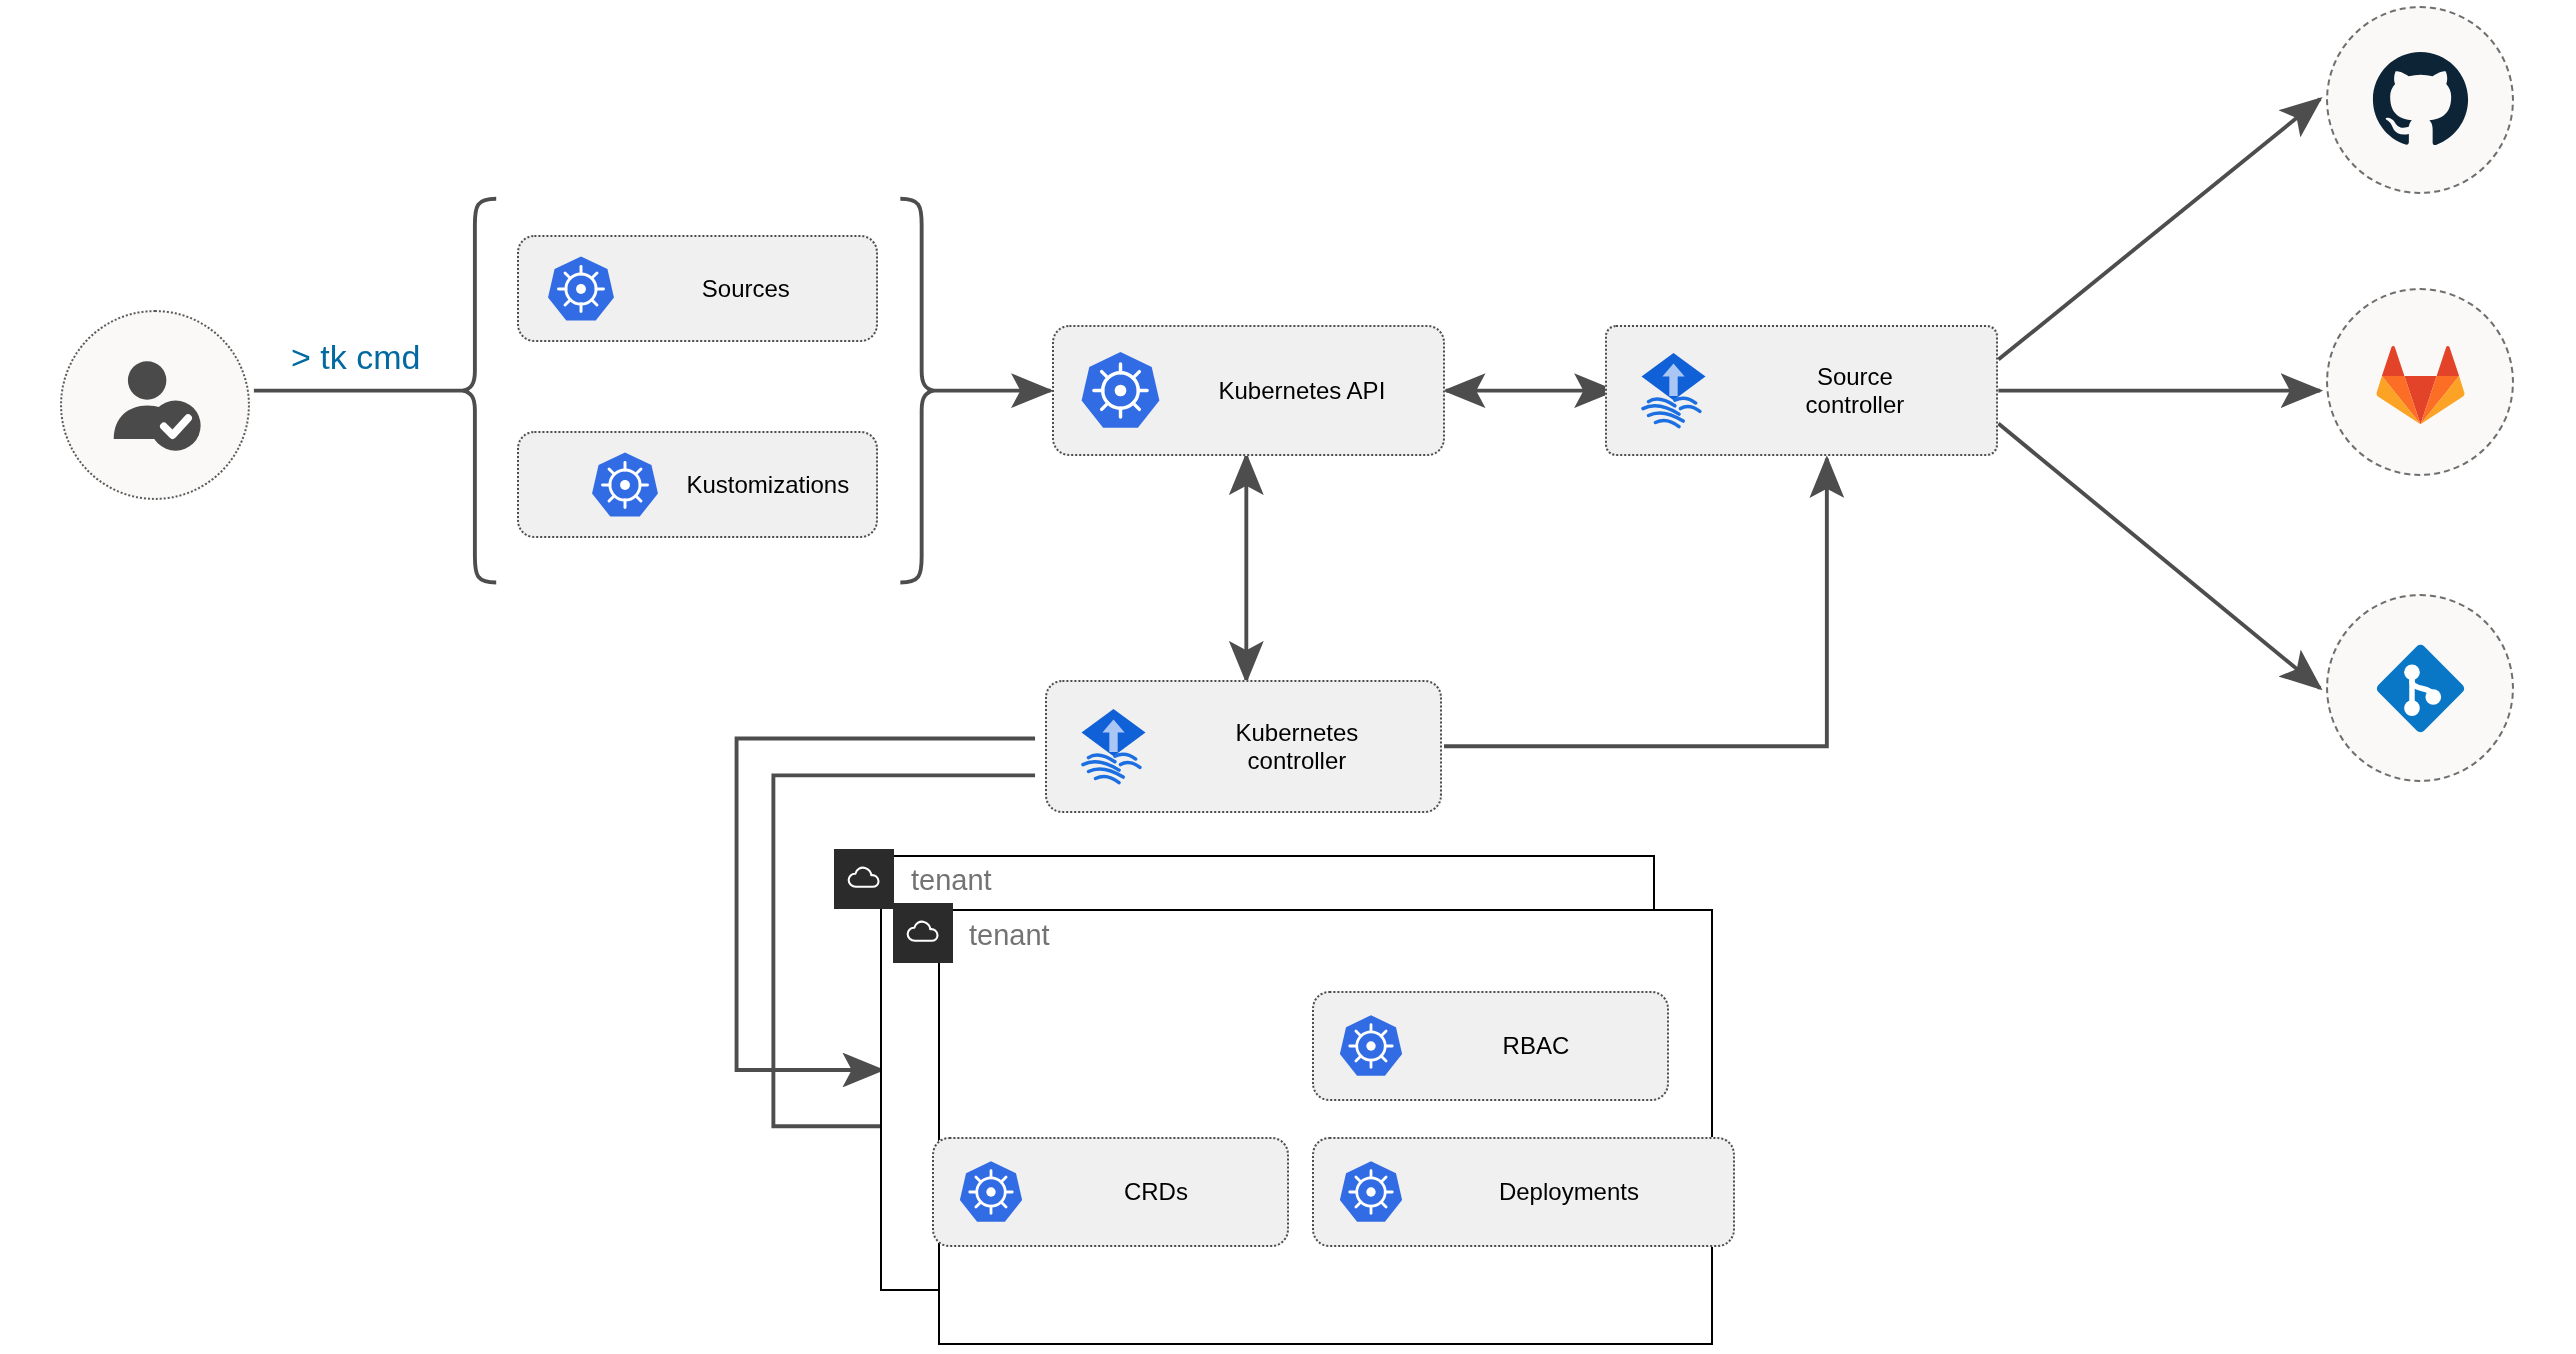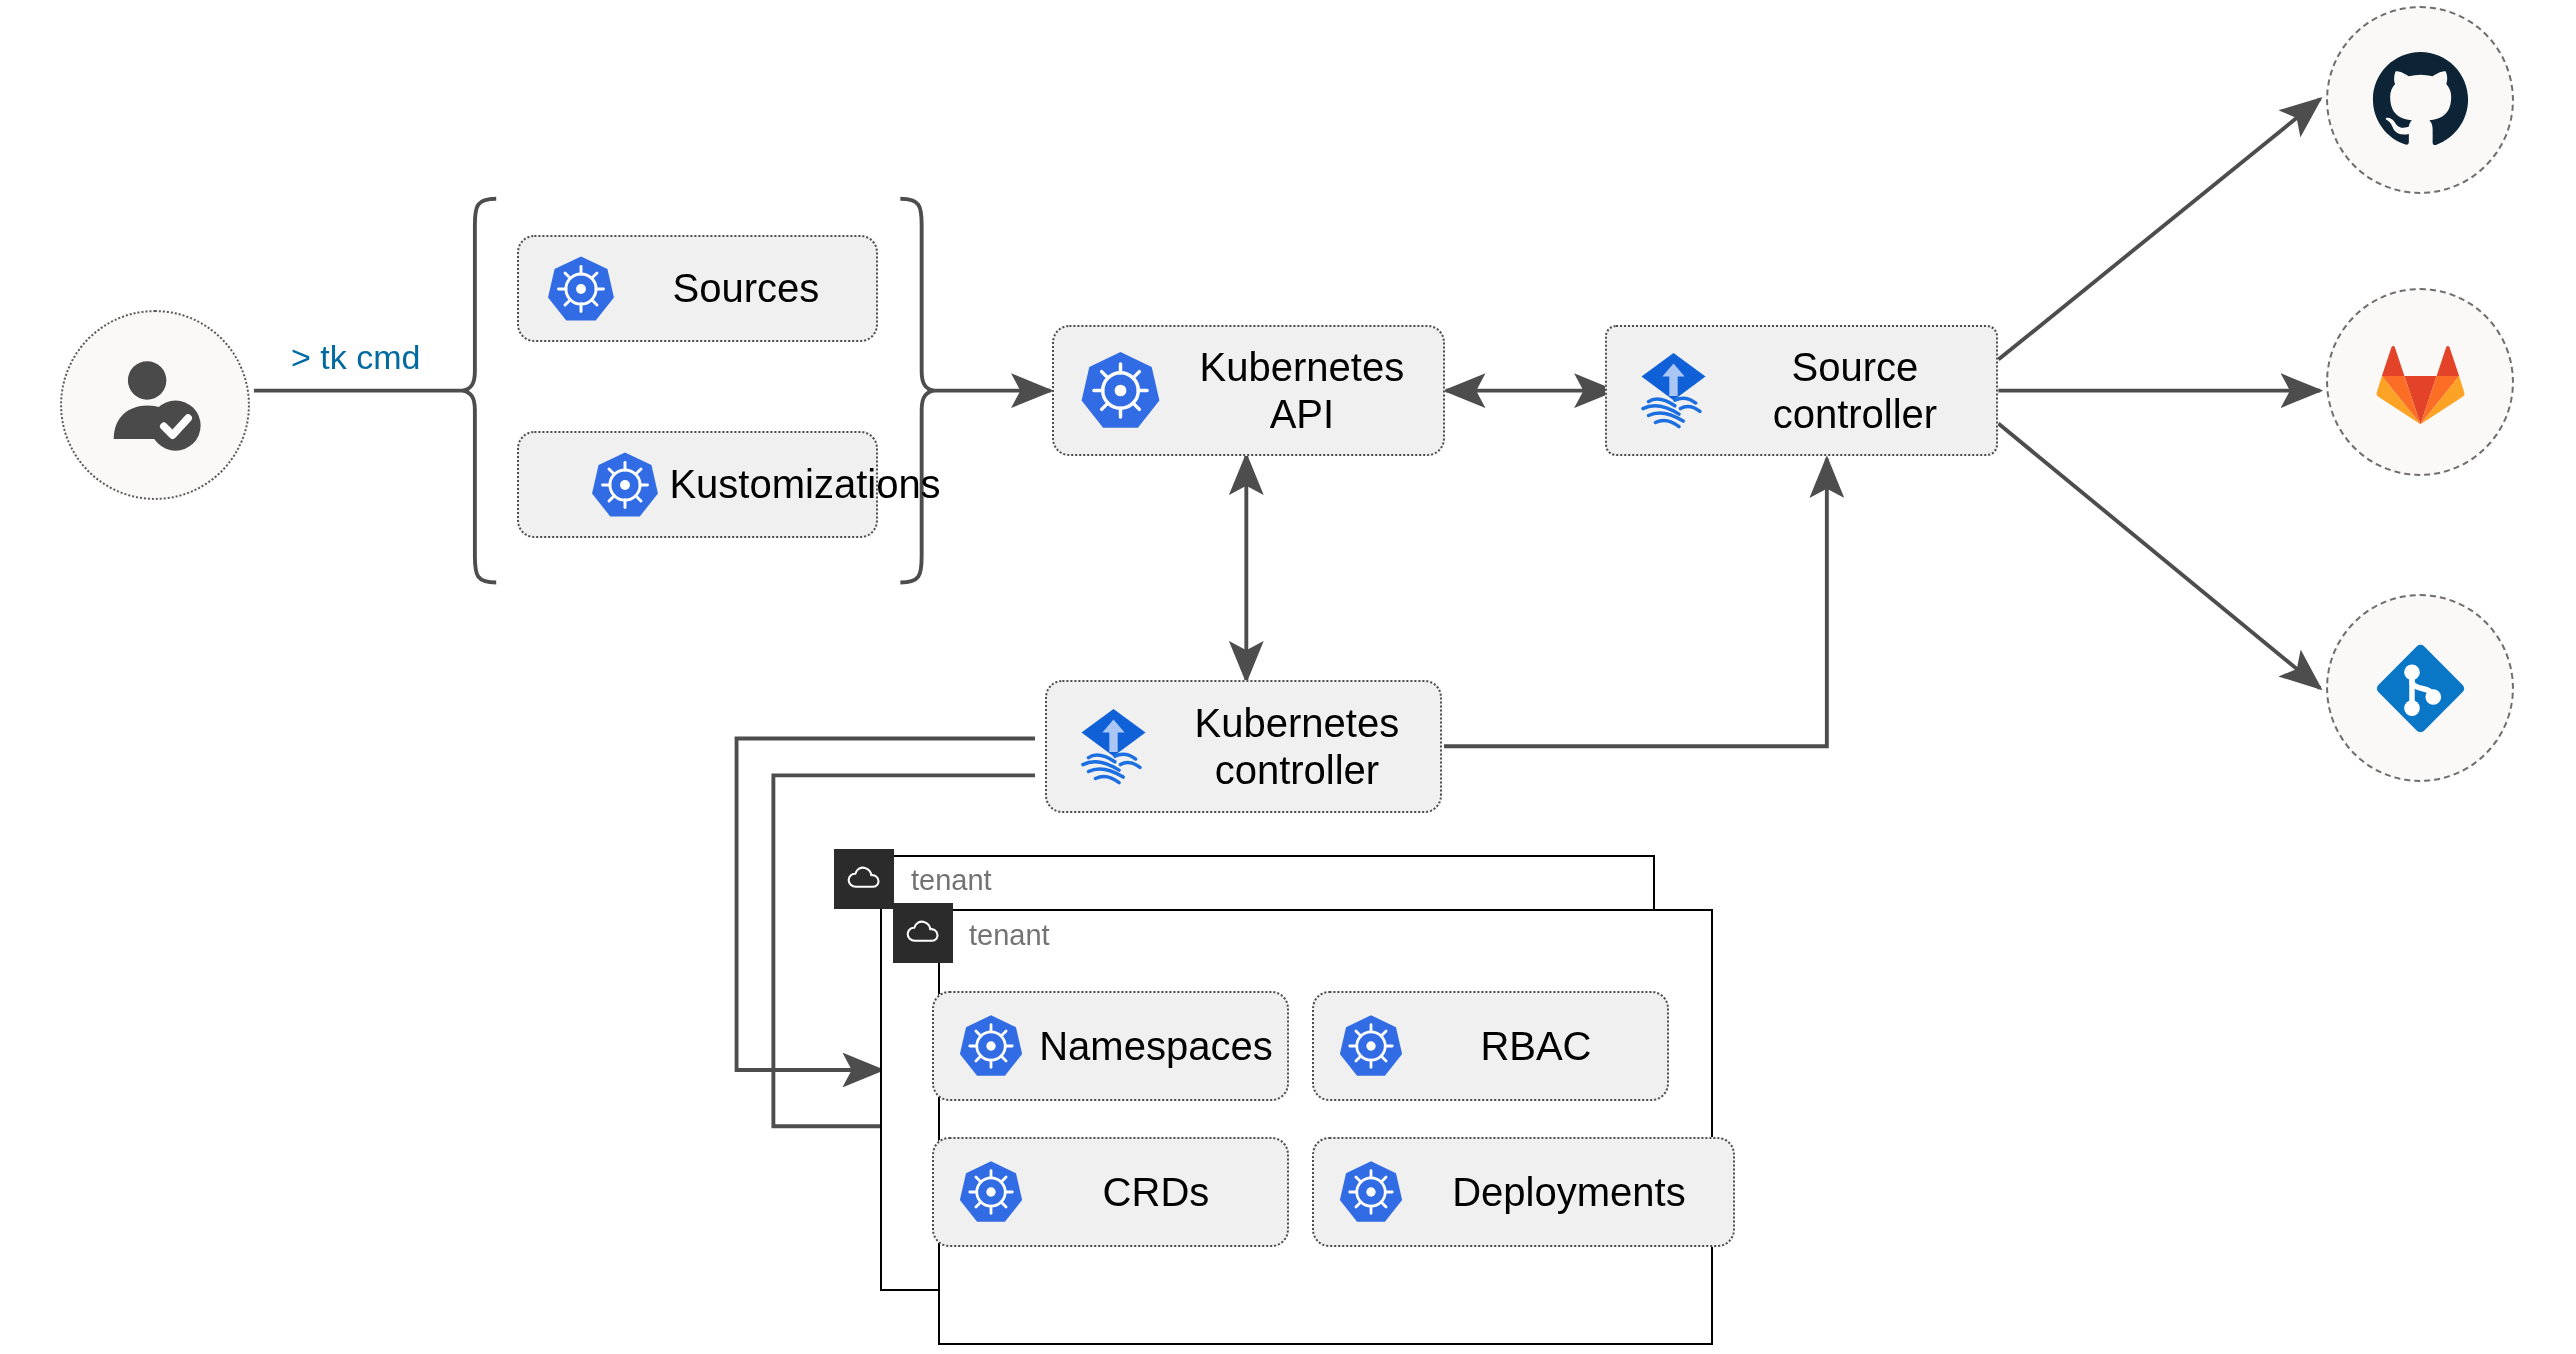--- a/index.html
+++ b/index.html
@@ -34,21 +34,21 @@
     box-sizing: border-box;
     background: #f0f0f0;
     border: 2.9px dotted #4d4d4d;
     border-radius: 17.4px;
     display: flex;
     align-items: center;
     z-index: 5;
   }
   .node .nlabel {
     color: #000000;
-    font-size: 40px;
+    font-size: 24px;
     line-height: 1.16;
     white-space: pre-line;
     text-align: center;
     flex: 1;
     padding-right: 9.7px;
   }
   .node .nicon {
     flex: 0 0 auto;
     display: flex;
     align-items: center;
@@ -314,40 +314,20 @@
 
   <div class="tenant" style="left:938px; top:909px; width:775px; height:436px;"></div>
   <div class="tenant-tab" style="left:893px; top:903px; width:60px; height:60px;">
     <svg width="39" height="39" viewBox="0 0 64 64">
       <path d="M18 44 C11 44, 6 39, 6 33 C6 27, 11 22, 17 22.5 C19 15, 26 11, 33 13
                C39 14.5, 43 20, 43 25 C49 24, 55 28, 55 35 C55 40, 51 44, 45 44 Z" fill="none" stroke="#ffffff" stroke-width="3.4" stroke-linejoin="round"></path>
     </svg>
   </div>
   <div class="tenant-title" style="left:969px; top:919px;">tenant</div>
 
-  <div class="node" style="left:932px; top:991px; width:357px; height:110px;">
-    <span class="nicon" style="width:87px; height:87px; margin-left:13.6px;">
-      <svg width="68" height="68" viewBox="0 0 64 64">
-        <path d="M32 3 L55.5 14.3 L61.3 39.6 L45.1 60 L18.9 60 L2.7 39.6 L8.5 14.3 Z" fill="#326ce5"></path>
-        <g stroke="#ffffff" stroke-width="2.6" fill="none" stroke-linecap="round">
-          <circle cx="32" cy="32" r="13.4"></circle>
-          <path d="M32 18.6 L32 12"></path>
-            <path d="M32 45.4 L32 52"></path>
-          <path d="M18.6 32 L12 32"></path>
-            <path d="M45.4 32 L52 32"></path>
-          <path d="M22.5 22.5 L17.8 17.8"></path>
-            <path d="M41.5 41.5 L46.2 46.2"></path>
-          <path d="M41.5 22.5 L46.2 17.8"></path>
-            <path d="M22.5 41.5 L17.8 46.2"></path>
-        </g>
-        <circle cx="32" cy="32" r="4.4" fill="#ffffff"></circle>
-      </svg>
-    </span>
-    <span class="nlabel">Namespaces</span>
-  </div>
 
   <div class="node" style="left:932px; top:1137px; width:357px; height:110px;">
     <span class="nicon" style="width:87px; height:87px; margin-left:13.6px;">
       <svg width="68" height="68" viewBox="0 0 64 64">
         <path d="M32 3 L55.5 14.3 L61.3 39.6 L45.1 60 L18.9 60 L2.7 39.6 L8.5 14.3 Z" fill="#326ce5"></path>
         <g stroke="#ffffff" stroke-width="2.6" fill="none" stroke-linecap="round">
           <circle cx="32" cy="32" r="13.4"></circle>
           <path d="M32 18.6 L32 12"></path>
             <path d="M32 45.4 L32 52"></path>
           <path d="M18.6 32 L12 32"></path>

